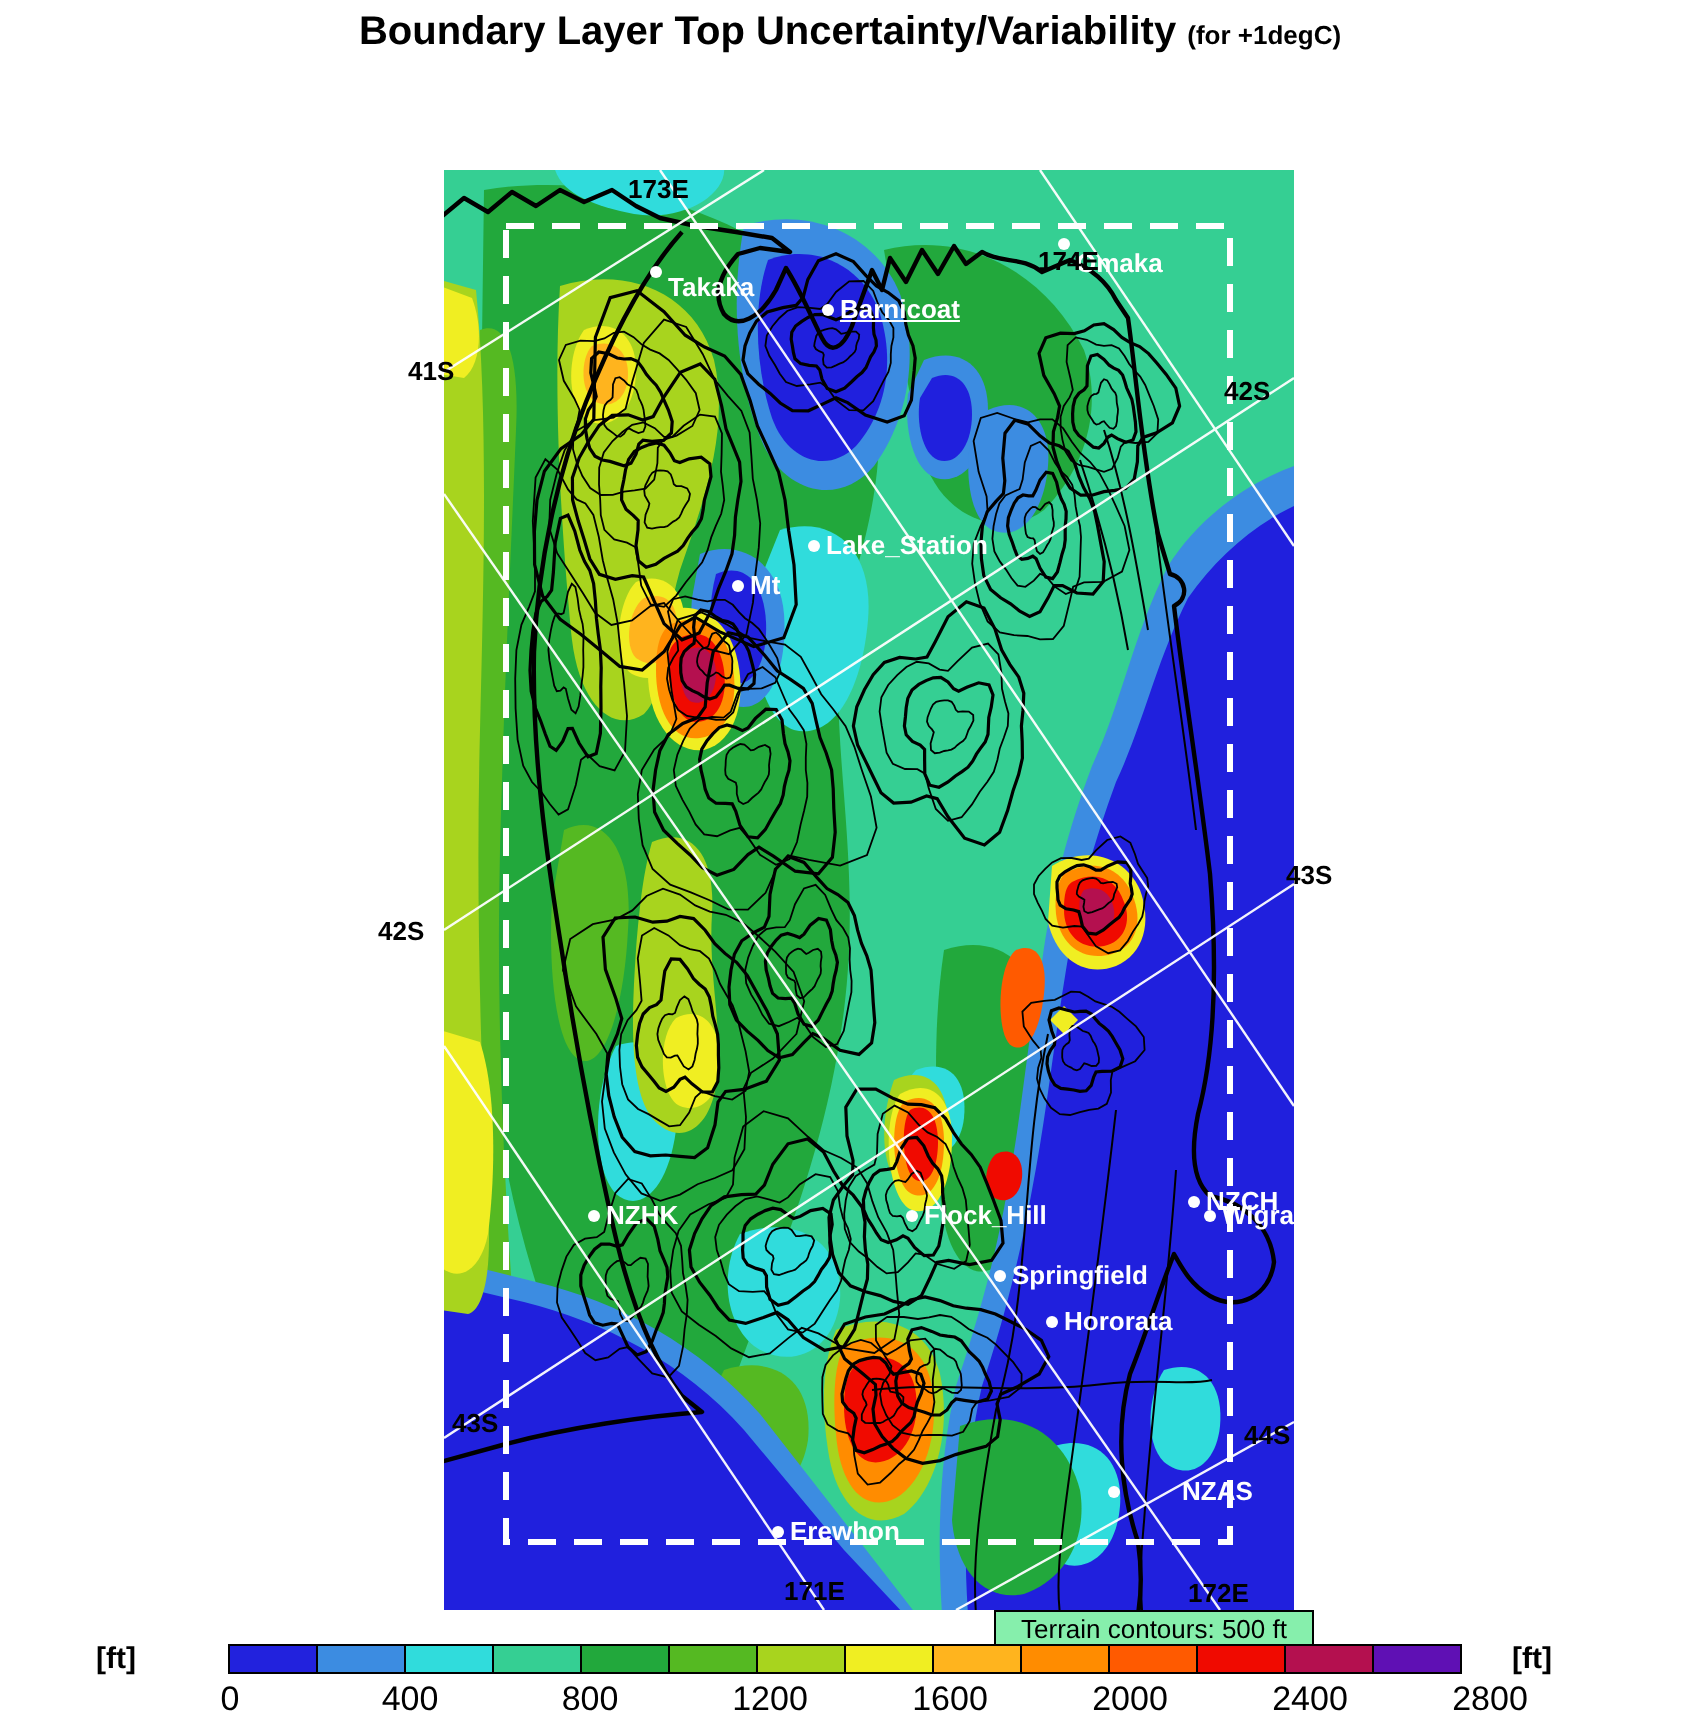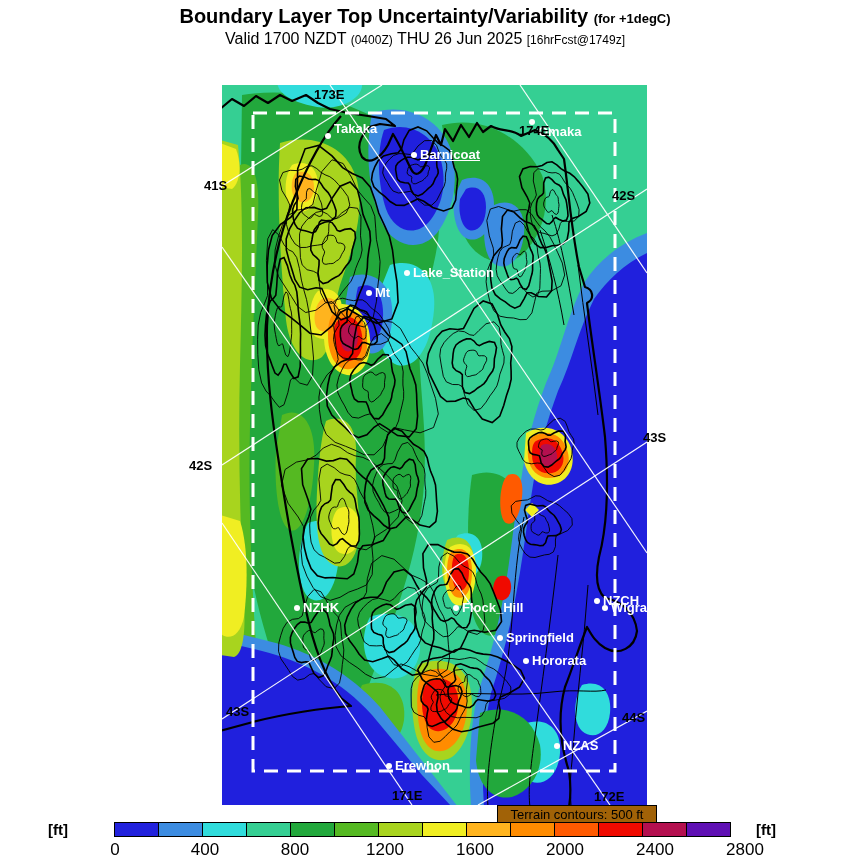--- a/index.html
+++ b/index.html
@@ -11,43 +11,37 @@
   .t2{font-size:16px;}
   .t2 .small{font-size:12px;}
   .t3{font-size:12px;font-weight:bold;}
   .map-wrap{position:absolute;left:222px;top:85px;width:425px;height:720px;}
   .map-wrap svg{display:block;}
   .overlay{position:absolute;left:0;top:0;width:850px;height:860px;pointer-events:none;}
   .station-dot{position:absolute;width:6px;height:6px;border-radius:50%;background:#fff;}
   .station-label{position:absolute;font-size:13px;font-weight:bold;color:#fff;white-space:nowrap;}
   .grid-label{position:absolute;font-size:13px;font-weight:bold;color:#000;white-space:nowrap;}
   .terrain-box{position:absolute;left:497px;top:805px;width:158px;height:17px;border:1px solid #000;
-               background:#a16207;font-size:13px;text-align:center;line-height:17px;}
+               background:#86efac;font-size:13px;text-align:center;line-height:17px;}
   .colorbar{position:absolute;left:115px;top:822px;height:15px;display:flex;}
   .cb-seg{width:45px;height:15px;border:1px solid #000;box-sizing:border-box;margin-left:-1px;}
   .cb-tick{position:absolute;top:840px;font-size:17px;transform:translateX(-50%);}
   .unit{position:absolute;top:821px;font-size:15px;font-weight:bold;}
   .unit.left{left:48px;}
   .unit.right{left:756px;}
 </style>
 </head>
 <body>
 
 <div class="page">
 
   <div class="header">
     <div class="t1">
       <span>Boundary Layer Top Uncertainty/Variability</span>
       <span class="note">(for +1degC)</span>
-    </div>
-    <div class="t2">
-      <span>Valid 1700 NZDT</span>
-      <span class="small">(0400Z)</span>
-      <span>THU 26 Jun 2025</span>
-      <span class="small">[16hrFcst@1749z]</span>
     </div>
   </div>
 
   <div class="map-wrap">
     <svg id="mapsvg" width="425" height="720" viewBox="0 0 425 720">
       <defs>
           <clipPath id="mclip">
             <rect x="0" y="0" width="425" height="720"></rect>
           </clipPath>
         </defs>
@@ -230,21 +224,21 @@
           <line x1="0" y1="438" x2="190" y2="720"></line>
         </g>
 
         <rect x="31" y="28" width="362" height="658" fill="none" stroke="#ffffff" stroke-width="3" stroke-dasharray="14 9"></rect>
       </g>
     </svg>
   </div>
 
   <div class="overlay" id="overlay">
       <div class="station-dot" style="left: 325px; top: 133px;"></div>
-      <div class="station-label" style="left: 334px; top: 121px;">Takaka</div>
+      <div class="station-label" style="left: 334px; top: 136px;">Takaka</div>
       <div class="station-dot" style="left: 411px; top: 152px;"></div>
       <div class="station-label" style="left: 420px; top: 147px; text-decoration: underline;">Barnicoat</div>
       <div class="station-dot" style="left: 529px; top: 119px;"></div>
       <div class="station-label" style="left: 538px; top: 114px; margin-top: 10px;">Omaka</div>
       <div class="station-dot" style="left: 404px; top: 270px;"></div>
       <div class="station-label" style="left: 413px; top: 265px;">Lake_Station</div>
       <div class="station-dot" style="left: 366px; top: 290px;"></div>
       <div class="station-label" style="left: 375px; top: 285px;">Mt</div>
       <div class="station-dot" style="left: 294px; top: 605px;"></div>
       <div class="station-label" style="left: 303px; top: 600px;">NZHK</div>
@@ -252,21 +246,21 @@
       <div class="station-label" style="left: 462px; top: 600px;">Flock_Hill</div>
       <div class="station-dot" style="left: 594px; top: 598px;"></div>
       <div class="station-label" style="left: 603px; top: 593px;">NZCH</div>
       <div class="station-dot" style="left: 602px; top: 605px;"></div>
       <div class="station-label" style="left: 611px; top: 600px;">Wigram</div>
       <div class="station-dot" style="left: 497px; top: 635px;"></div>
       <div class="station-label" style="left: 506px; top: 630px;">Springfield</div>
       <div class="station-dot" style="left: 523px; top: 658px;"></div>
       <div class="station-label" style="left: 532px; top: 653px;">Hororata</div>
       <div class="station-dot" style="left: 554px; top: 743px;"></div>
-      <div class="station-label" style="left: 563px; top: 738px;">NZAS</div>
+      <div class="station-label" style="left: 563px; top: 738px; padding-left: 28px;">NZAS</div>
       <div class="station-dot" style="left: 386px; top: 763px;"></div>
       <div class="station-label" style="left: 395px; top: 758px;">Erewhon</div>
       <div class="grid-label" style="left: 204px; top: 178px;">41S</div>
       <div class="grid-label" style="left: 189px; top: 458px;">42S</div>
       <div class="grid-label" style="left: 612px; top: 188px;">42S</div>
       <div class="grid-label" style="left: 643px; top: 430px;">43S</div>
       <div class="grid-label" style="left: 226px; top: 704px;">43S</div>
       <div class="grid-label" style="left: 622px; top: 710px;">44S</div>
       <div class="grid-label" style="left: 314px; top: 87px;">173E</div>
       <div class="grid-label" style="left: 519px; top: 87px; margin-top: 36px;">174E</div>

